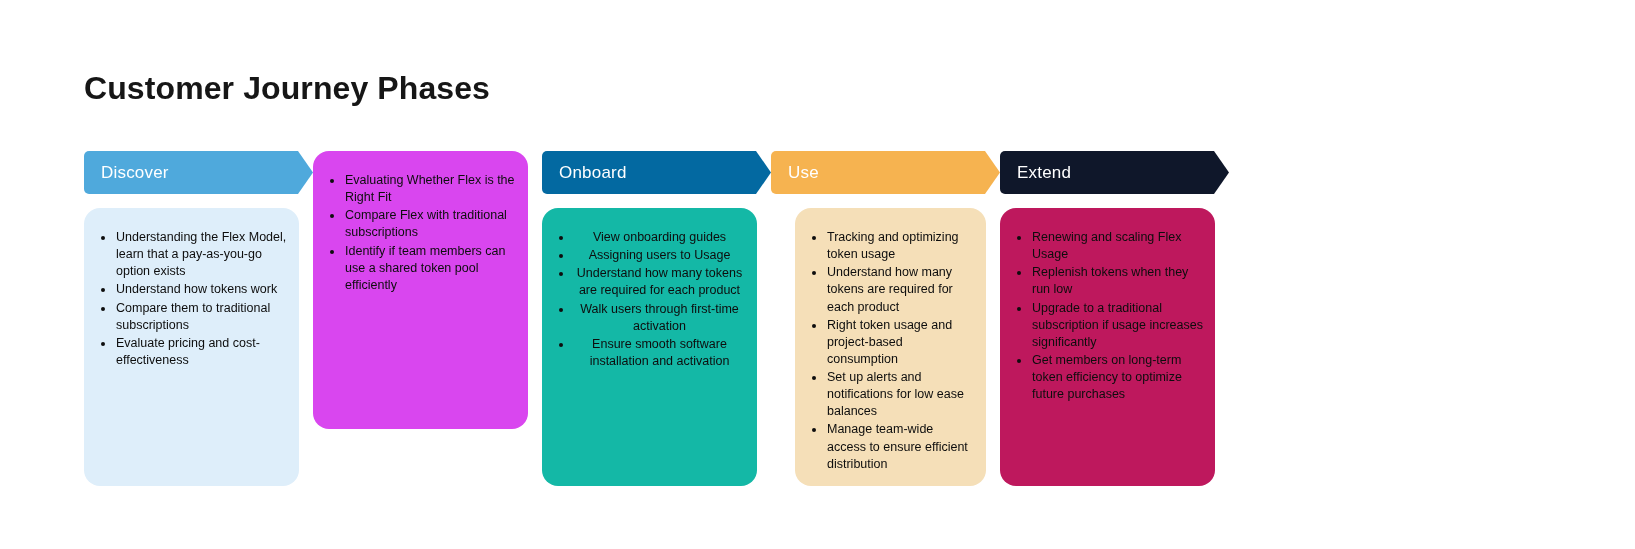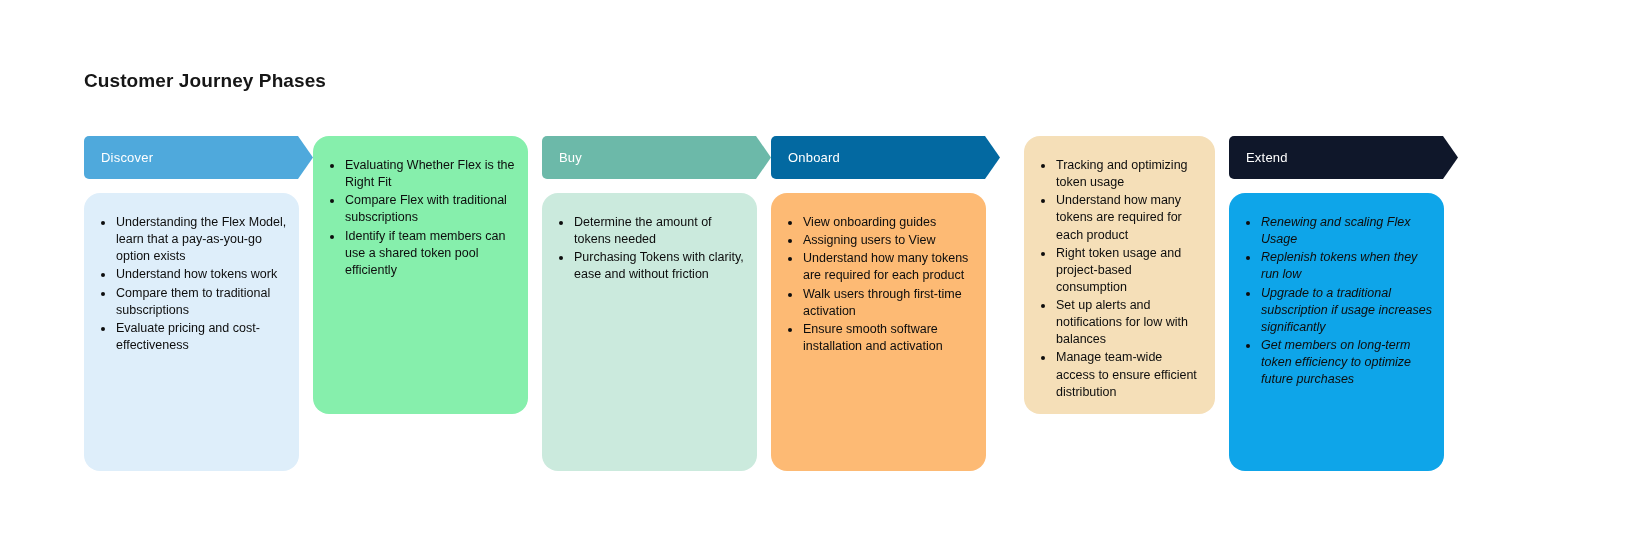--- a/index.html
+++ b/index.html
@@ -12,21 +12,21 @@
   body {
     width: 1635px;
     height: 549px;
     overflow: hidden;
   }
   .page {
     padding: 70px 84px 0 84px;
   }
   h1.page-title {
     margin: 0 0 44px 0;
-    font-size: 19px;
+    font-size: 32px;
     font-weight: 600;
     letter-spacing: 0.1px;
     color: #161616;
   }
   .phases-row {
     display: flex;
     flex-direction: row;
     gap: 14px;
   }
   .phase {
@@ -40,21 +40,21 @@
     height: 43px;
     display: flex;
     align-items: center;
     border-radius: 5px;
     clip-path: polygon(0 0, calc(100% - 15px) 0, 100% 50%, calc(100% - 15px) 100%, 0 100%);
     margin-bottom: 14px;
     z-index: 1;
   }
   .arrow-label {
     color: #ffffff;
-    font-size: 13px;
+    font-size: 17px;
     font-weight: 500;
     padding-left: 17px;
     letter-spacing: 0.2px;
   }
   .card {
     height: 278px;
     border-radius: 16px;
     overflow: hidden;
   }
   .card ul {
@@ -83,69 +83,61 @@
         <div class="card" style="background: rgb(222, 238, 250);">
           <ul>
             <li>Understanding the Flex Model, learn that a pay-as-you-go option exists</li>
             <li>Understand how tokens work</li>
             <li>Compare them to traditional subscriptions</li>
             <li>Evaluate pricing and cost-effectiveness</li>
           </ul>
         </div>
       </div>
       <div class="phase">
-        <div class="card" style="background: #86efac;">
+        <div class="card" style="background: #d946ef;">
           <ul>
             <li>Evaluating Whether Flex is the Right Fit</li>
             <li>Compare Flex with traditional subscriptions</li>
             <li>Identify if team members can use a shared token pool efficiently</li>
           </ul>
         </div>
       </div>
       <div class="phase">
-        <div class="arrow" style="background: rgb(108, 185, 169);">
-          <span class="arrow-label">Buy</span>
-        </div>
-        <div class="card" style="background: rgb(203, 234, 221);">
-          <ul>
-            <li>Determine the amount of tokens needed</li>
-            <li>Purchasing Tokens with clarity, ease and without friction</li>
-          </ul>
-        </div>
-      </div>
-      <div class="phase">
         <div class="arrow" style="background: #0369a1;">
           <span class="arrow-label">Onboard</span>
         </div>
-        <div class="card" style="background: #fdba74;">
+        <div class="card" style="background: #14b8a6; text-align: center;">
           <ul>
             <li>View onboarding guides</li>
-            <li>Assigning users to View</li>
+            <li>Assigning users to Usage</li>
             <li>Understand how many tokens are required for each product</li>
             <li>Walk users through first-time activation</li>
             <li>Ensure smooth software installation and activation</li>
           </ul>
         </div>
       </div>
       <div class="phase">
+        <div class="arrow" style="background: rgb(246, 179, 80);">
+          <span class="arrow-label">Use</span>
+        </div>
         <div class="card" style="background: rgb(245, 223, 184); margin-left: 24px;">
           <ul>
             <li>Tracking and optimizing token usage</li>
             <li>Understand how many tokens are required for each product</li>
             <li>Right token usage and project-based consumption</li>
-            <li>Set up alerts and notifications for low with balances</li>
+            <li>Set up alerts and notifications for low ease balances</li>
             <li>Manage team-wide access to ensure efficient distribution</li>
           </ul>
         </div>
       </div>
       <div class="phase">
         <div class="arrow" style="background: #0f172a;">
           <span class="arrow-label">Extend</span>
         </div>
-        <div class="card" style="background: #0ea5e9; font-style: italic;">
+        <div class="card" style="background: #be185d;">
           <ul>
             <li>Renewing and scaling Flex Usage</li>
             <li>Replenish tokens when they run low</li>
             <li>Upgrade to a traditional subscription if usage increases significantly</li>
             <li>Get members on long-term token efficiency to optimize future purchases</li>
           </ul>
         </div>
       </div>
     </div>
 </div>

